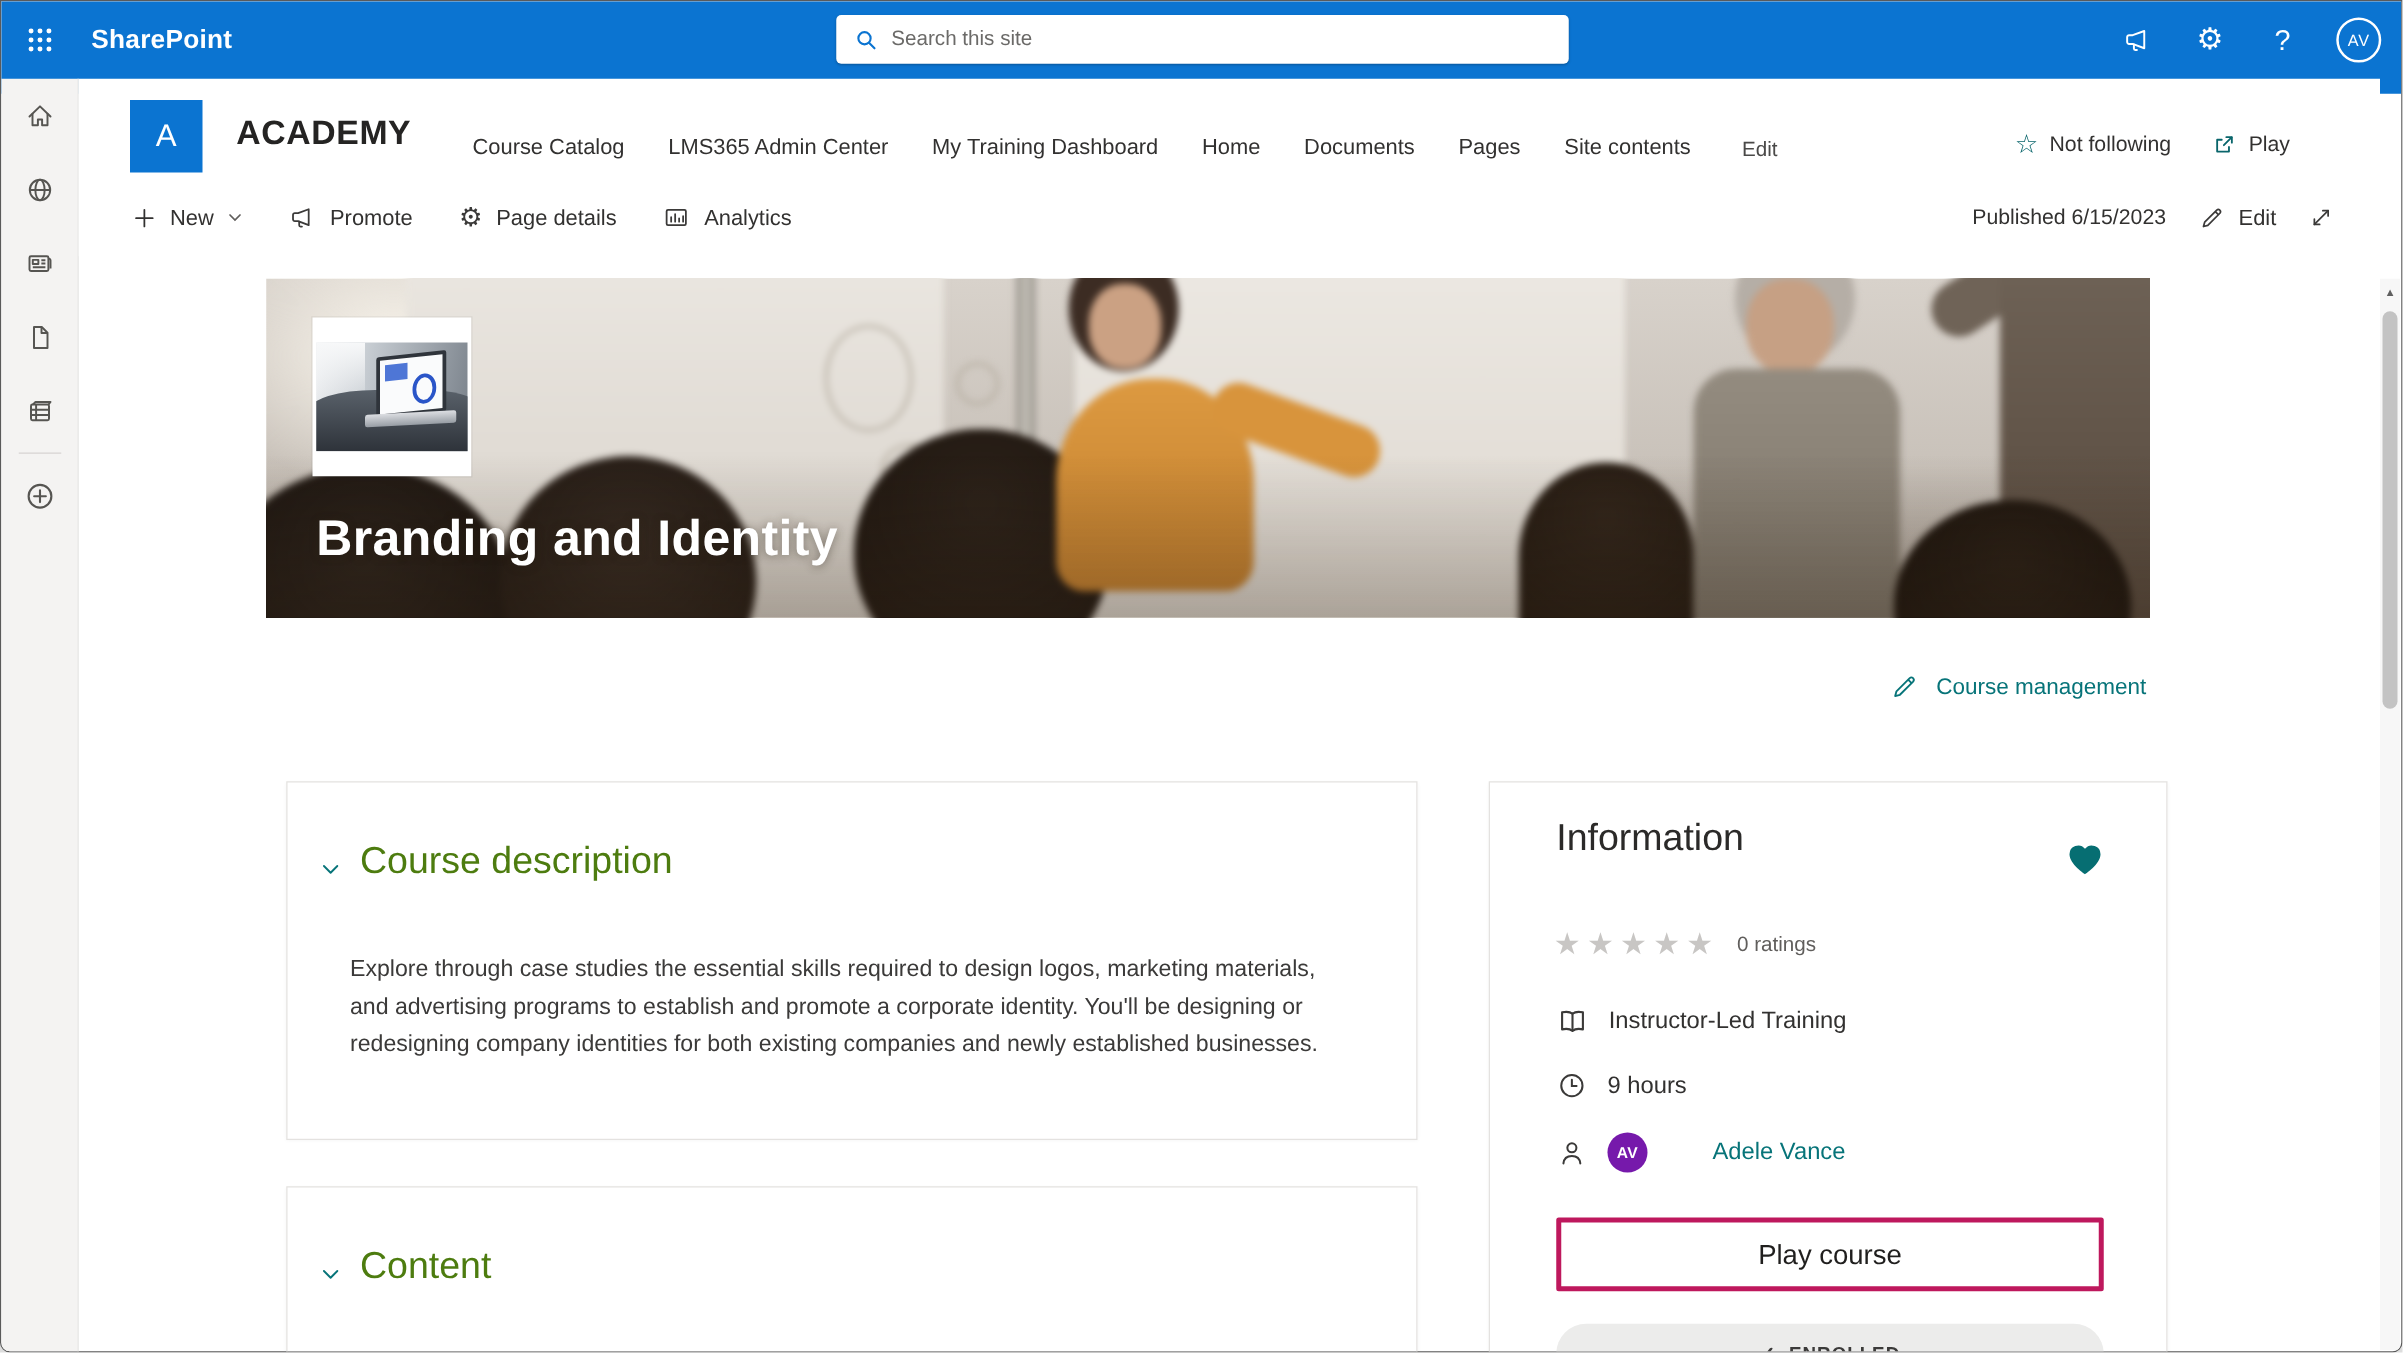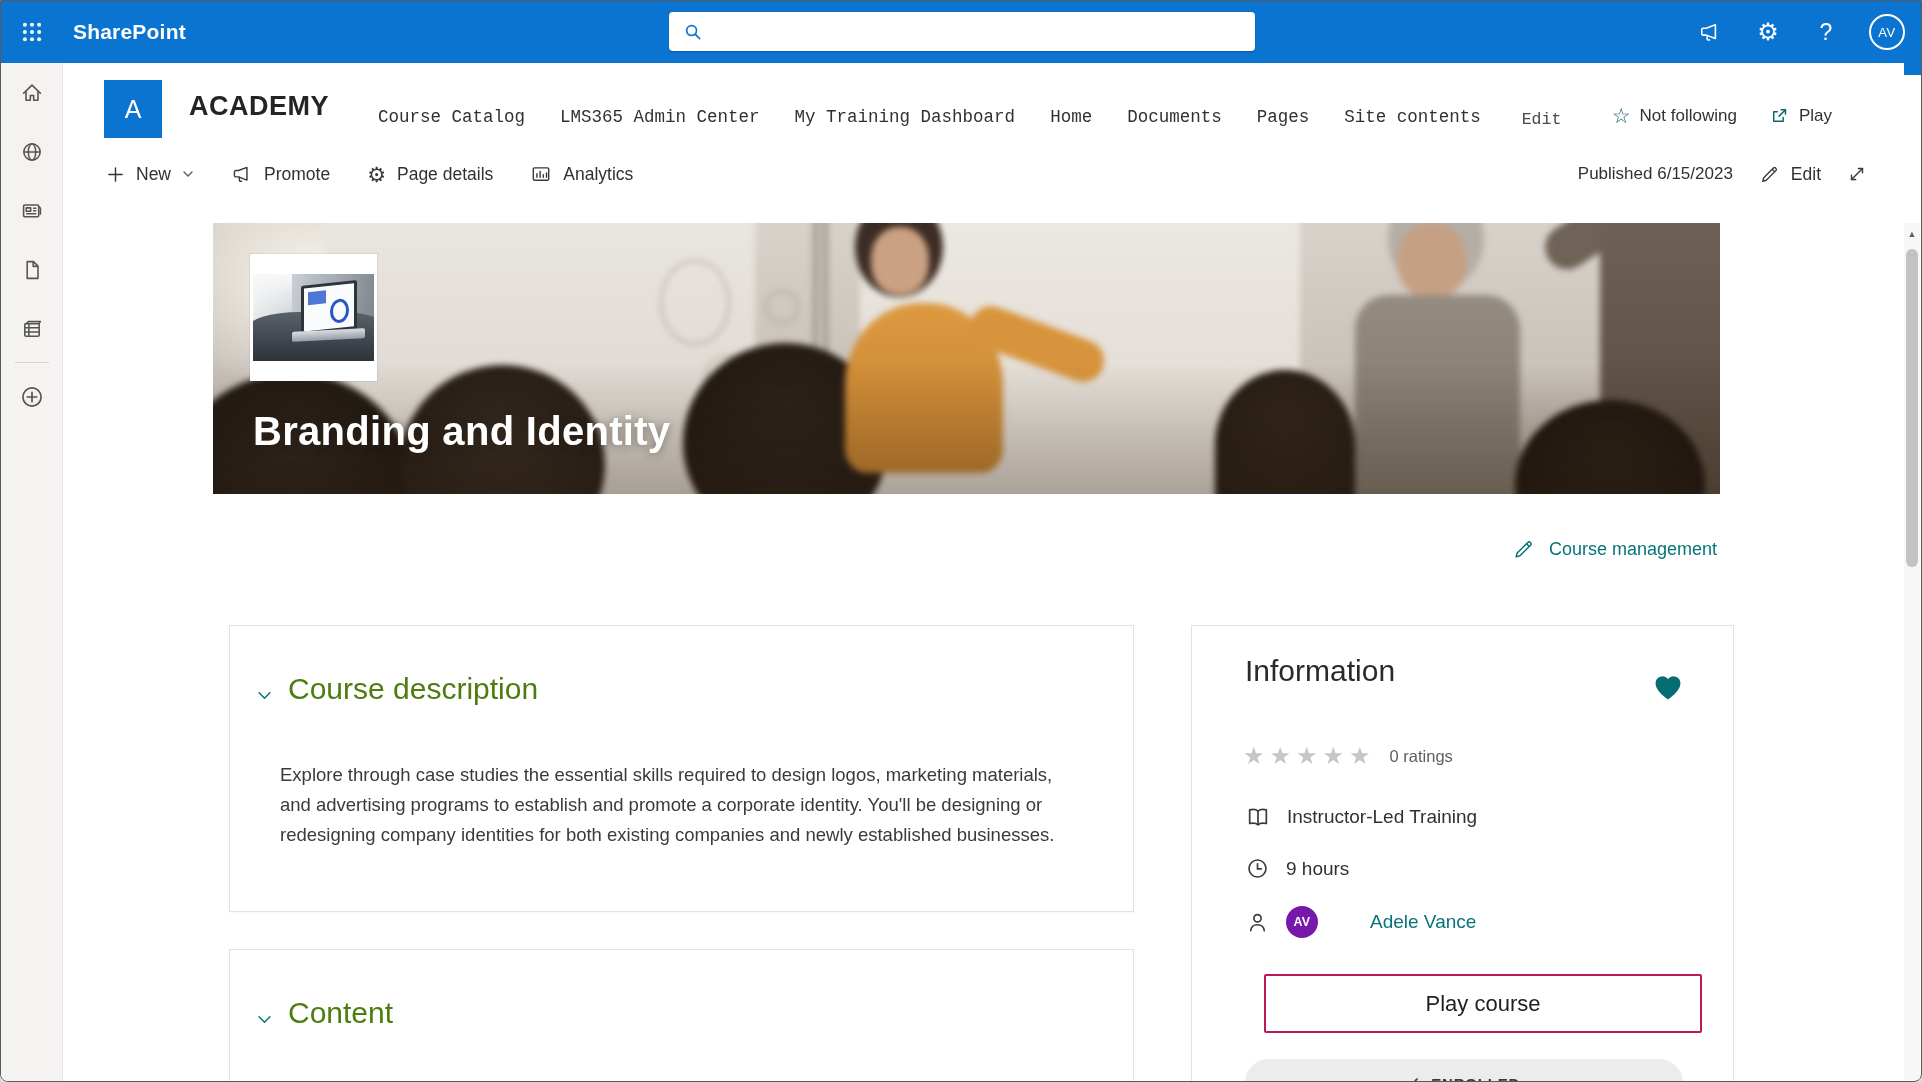--- a/index.html
+++ b/index.html
@@ -23,21 +23,21 @@
 
   
   .rail { position:absolute; left:0; top:62px; width:62px; height:1020px; background:#f4f3f2; border-right:1px solid #e8e7e6; }
   .rail-item { width:62px; height:59px; display:flex; align-items:center; justify-content:center; color:#565552; cursor:pointer; }
   .rail-div { width:34px; margin:4px auto 4px; border-top:1px solid #d6d4d2; }
 
   
   .site-header { position:absolute; left:62px; top:62px; right:17px; height:80px; background:#fff; }
   .site-logo { position:absolute; left:41px; top:17px; width:58px; height:58px; background:#0b74d1; color:#fff; display:flex; align-items:center; justify-content:center; font-size:25px; cursor:pointer; }
   .site-title { position:absolute; left:126px; top:28px; font-size:27px; font-weight:700; color:#252423; letter-spacing:.5px; cursor:pointer; }
-  .site-nav { position:absolute; left:315px; top:44px; display:flex; align-items:baseline; gap:35px; font-size:17.5px; color:#323130;font-family:Liberation Mono, monospace; }
+  .site-nav { position:absolute; left:315px; top:44px; display:flex; align-items:baseline; gap:35px; font-size:17.5px; color:#323130; }
   .site-nav .nav-item { cursor:pointer; white-space:nowrap; }
   .nav-edit { font-size:16.5px; color:#4a4948; margin-left:6px; position:relative; top:2px; cursor:pointer; }
   .header-actions { position:absolute; right:72px; top:42px; display:flex; align-items:center; gap:32px; }
   .hdr-act { display:flex; align-items:center; gap:9px; font-size:17px; color:#323130; cursor:pointer; }
   .hdr-act .tico { color:#09656b; }
   .star-glyph { font-size:21px; line-height:1; color:#09656b; }
 
   
   .cmdbar { position:absolute; left:62px; top:142px; right:17px; height:62px; background:#fff; }
   .cmd-left { position:absolute; left:43px; top:0; height:62px; display:flex; align-items:center; gap:37px; }
@@ -103,21 +103,21 @@
   .info-title { position:absolute; left:53px; top:28px; font-size:30px; color:#2b2a29; }
   .heart-btn { position:absolute; left:459px; top:44px; cursor:pointer; }
   .stars-row { position:absolute; left:51px; top:118px; display:flex; align-items:center; gap:14px; }
   .stars { font-size:24px; letter-spacing:5px; color:#c8c6c4; line-height:1; }
   .ratings-text { font-size:16.5px; color:#605e5c; }
   .info-row { position:absolute; left:53px; display:flex; align-items:center; gap:16px; font-size:19px; color:#323130; }
   .row-type { top:178px; } .row-dur { top:230px; } .row-inst { top:280px; }
   .row-ico { color:#3b3a39; }
   .avatar-badge { width:32px; height:32px; border-radius:50%; background:#7619ab; color:#fff; font-size:12.5px; font-weight:700; display:flex; align-items:center; justify-content:center; letter-spacing:.3px; }
   .inst-name { color:#077479; cursor:pointer;margin-left:36px; }
-  .play-btn { position:absolute; left:53px; top:348px; width:438px; height:59px; background:#fff; border:2px solid #be185d; border-radius:2px; display:flex; align-items:center; justify-content:center; font-size:22px; color:#201f1e; cursor:pointer;margin-left:19px; }
+  .play-btn { position:absolute; left:53px; top:348px; width:438px; height:59px; background:#fff; border:4px solid #be185d; border-radius:2px; display:flex; align-items:center; justify-content:center; font-size:22px; color:#201f1e; cursor:pointer; }
   .enrolled-btn { position:absolute; left:53px; top:433px; width:438px; height:48px; background:#ececeb; border-radius:24px; display:flex; align-items:center; justify-content:center; gap:10px; font-size:15px; font-weight:700; letter-spacing:.8px; color:#3b3a39; cursor:pointer; }
 
   
   .scrollbar { position:absolute; right:1px; top:222px; bottom:1px; width:16px; background:#f7f7f7; }
   .scroll-up { width:16px; height:22px; display:flex; align-items:center; justify-content:center; font-size:9px; color:#5f5f5f; cursor:pointer; }
   .scroll-thumb { position:absolute; left:2px; top:26px; width:12px; height:318px; background:#c3c3c3; border-radius:7px; cursor:pointer; }
 </style>
 </head>
 <body>
 
@@ -142,20 +142,21 @@
       </span>
     </div>
     <div class="brand">SharePoint</div>
     <div class="search-box">
       <span>
         <svg width="20" height="20" viewBox="0 0 20 20" fill="none" stroke="#0b74d1" stroke-width="1.7" stroke-linecap="round">
           <circle cx="8.6" cy="8.6" r="4.9"></circle>
             <path d="M12.4 12.4 L16.6 16.6"></path>
         </svg>
       </span>
+      <input type="text" placeholder="Search this site" style="">
     </div>
     <div class="suite-actions">
       <div class="suite-icon-btn">
         <span>
           <svg width="24" height="24" viewBox="0 0 20 20" fill="none" stroke="#fff" stroke-width="1.3" stroke-linejoin="round" stroke-linecap="round">
             <path d="M14.5 4 L6.8 6.8 H4.4 a1.3 1.3 0 0 0 -1.3 1.3 v3.2 a1.3 1.3 0 0 0 1.3 1.3 h2.4 L14.5 15.5 Z"></path>
             <path d="M7.6 13v2.7a.9.9 0 0 0 .9.9h1.1"></path>
           </svg>
         </span>
       </div>

